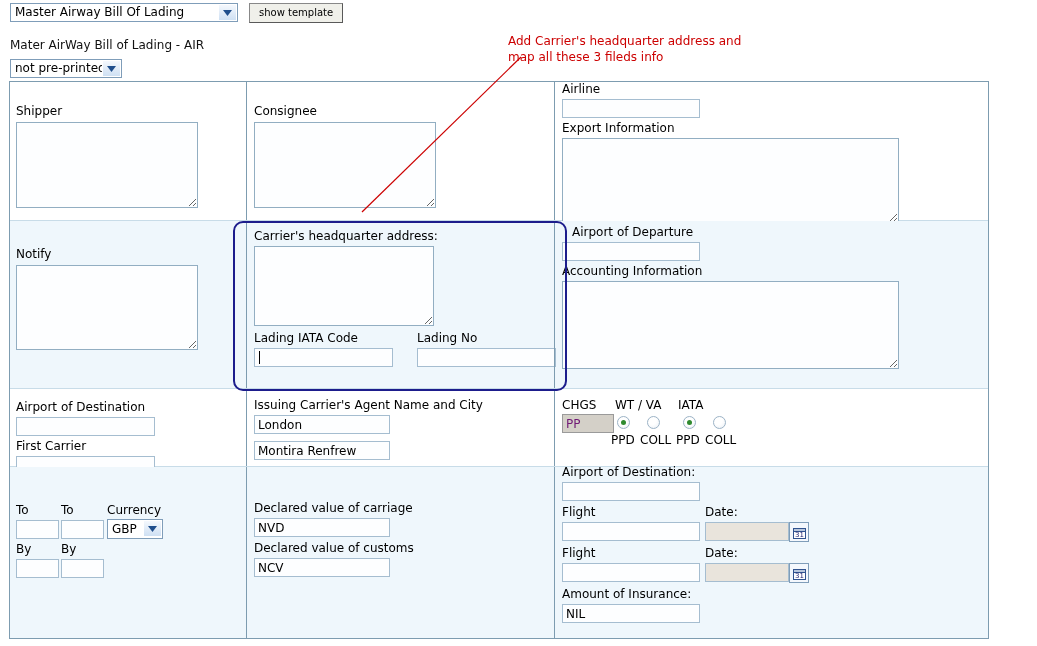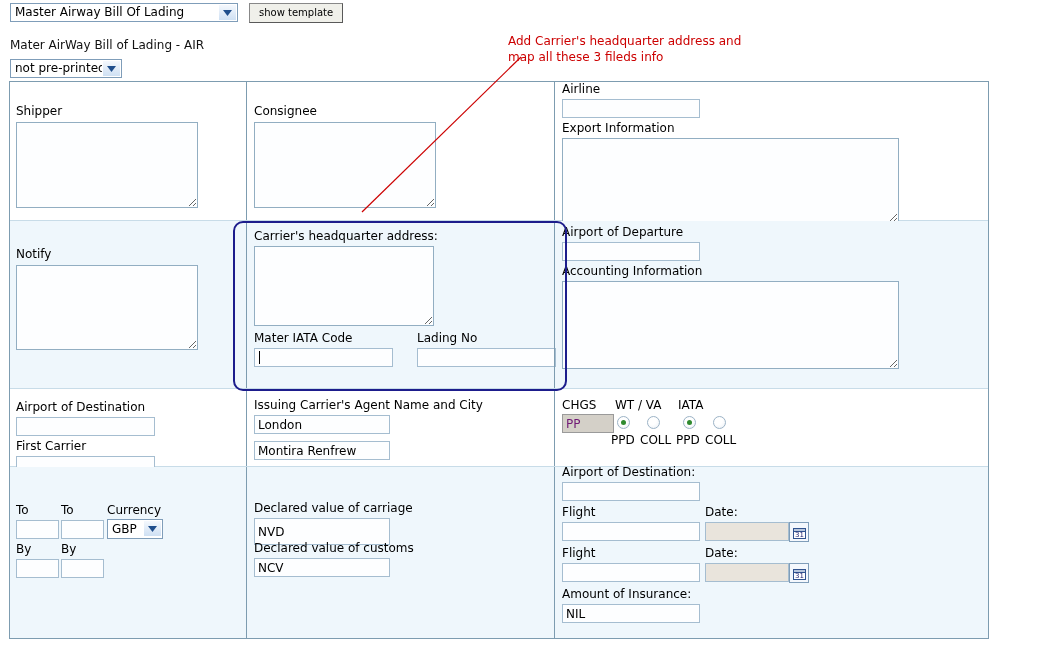--- a/index.html
+++ b/index.html
@@ -168,29 +168,29 @@
   <div class="gridrow alt" style="height:168px;">
 
     <div class="cell col1">
       <div class="lbl" style="left:6px;top:26px;">Notify</div>
       <textarea class="ta" style="left: 6px; top: 44px; width: 182px; height: 85px;"></textarea>
     </div>
 
     <div class="cell col2 divl">
       <div class="lbl" style="left:7px;top:8px;">Carrier's headquarter address:</div>
       <textarea class="ta" style="left: 7px; top: 25px; width: 180px; height: 80px;"></textarea>
-      <div class="lbl" style="left:7px;top:110px;">Mater IATA Code</div>
+      <div class="lbl" style="left:7px;top:110px;">Lading IATA Code</div>
       <input class="inp" style="left: 7px; top: 127px; width: 139px; height: 19px;">
       <div class="caret" style="left:12px;top:130px;height:13px;"></div>
       <div class="lbl" style="left:170px;top:110px;">Lading No</div>
       <input class="inp" style="left: 170px; top: 127px; width: 139px; height: 19px;">
     </div>
 
     <div class="cell col3 divl">
-      <div class="lbl" style="left:7px;top:4px;text-align:center;">Airport of Departure</div>
+      <div class="lbl" style="left:17px;top:4px;text-align:center;">Airport of Departure</div>
       <input class="inp" style="left: 7px; top: 21px; width: 138px; height: 19px;">
       <div class="lbl" style="left:7px;top:43px;">Accounting Information</div>
       <textarea class="ta" style="left: 7px; top: 60px; width: 337px; height: 88px;"></textarea>
     </div>
   </div>
 
   <div class="gridrow" style="height:78px;">
 
     <div class="cell col1">
       <div class="lbl" style="left:6px;top:11px;">Airport of Destination</div>
@@ -247,21 +247,21 @@
       </div>
 
       <div class="lbl" style="left:6px;top:75px;">By</div>
       <div class="lbl" style="left:51px;top:75px;">By</div>
       <input class="inp" style="left: 6px; top: 92px; width: 43px; height: 19px;">
       <input class="inp" style="left: 51px; top: 92px; width: 43px; height: 19px;">
     </div>
 
     <div class="cell col2 divl">
       <div class="lbl" style="left:7px;top:34px;">Declared value of carriage</div>
-      <input class="inp" style="left: 7px; top: 51px; width: 136px; height: 27px;" value="NVD">
+      <input class="inp" style="left: 7px; top: 51px; width: 136px; height: 19px;" value="NVD">
       <div class="lbl" style="left:7px;top:74px;">Declared value of customs</div>
       <input class="inp" style="left: 7px; top: 91px; width: 136px; height: 19px;" value="NCV">
     </div>
 
     <div class="cell col3 divl">
       <div class="lbl" style="left:7px;top:-2px;">Airport of Destination:</div>
       <input class="inp" style="left: 7px; top: 15px; width: 138px; height: 19px;">
 
       <div class="lbl" style="left:7px;top:38px;">Flight</div>
       <div class="lbl" style="left:150px;top:38px;">Date:</div>

